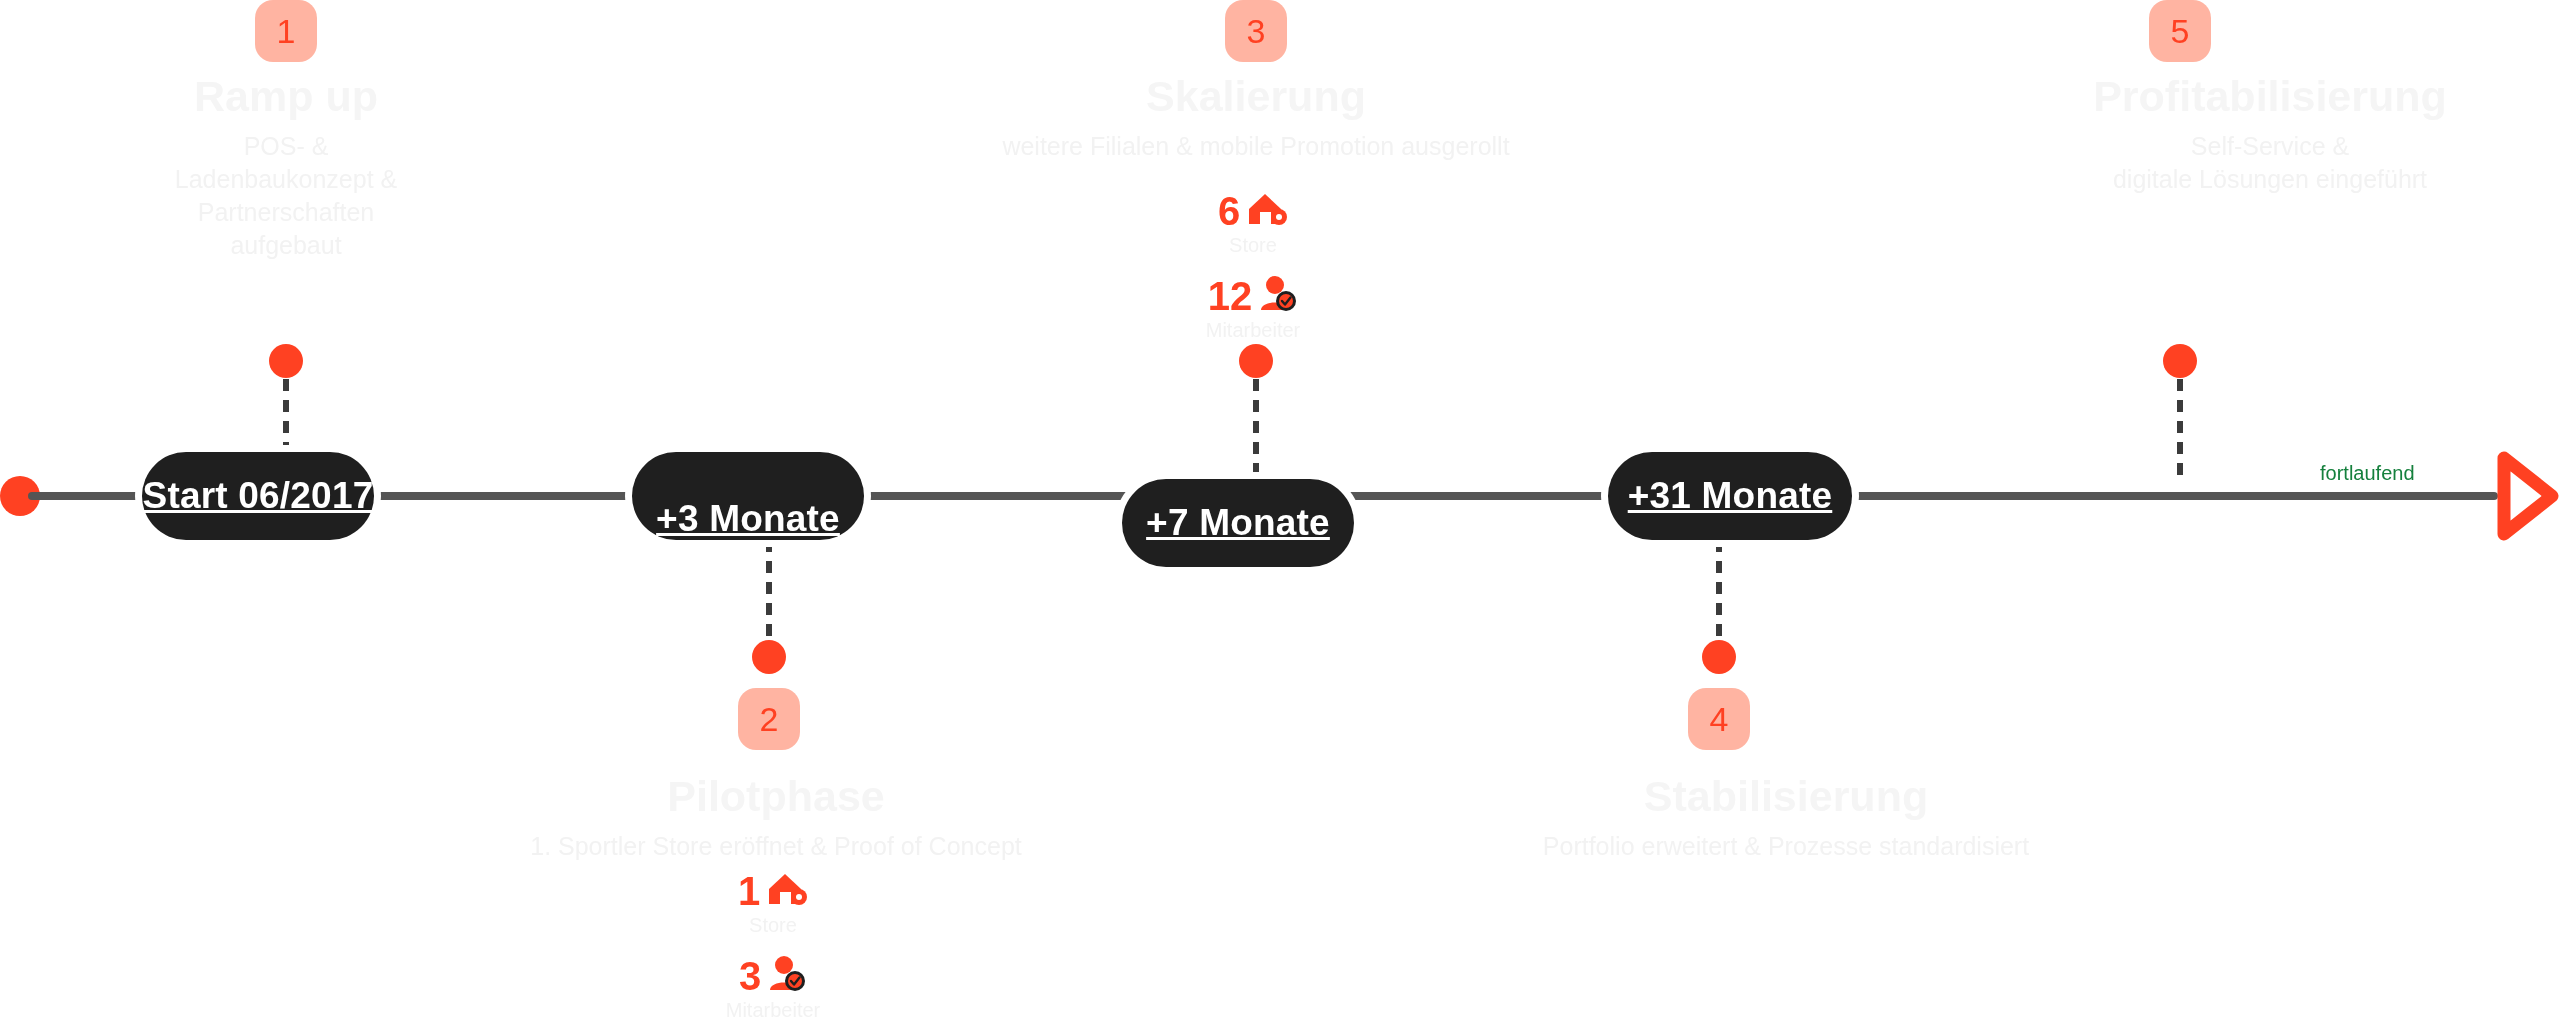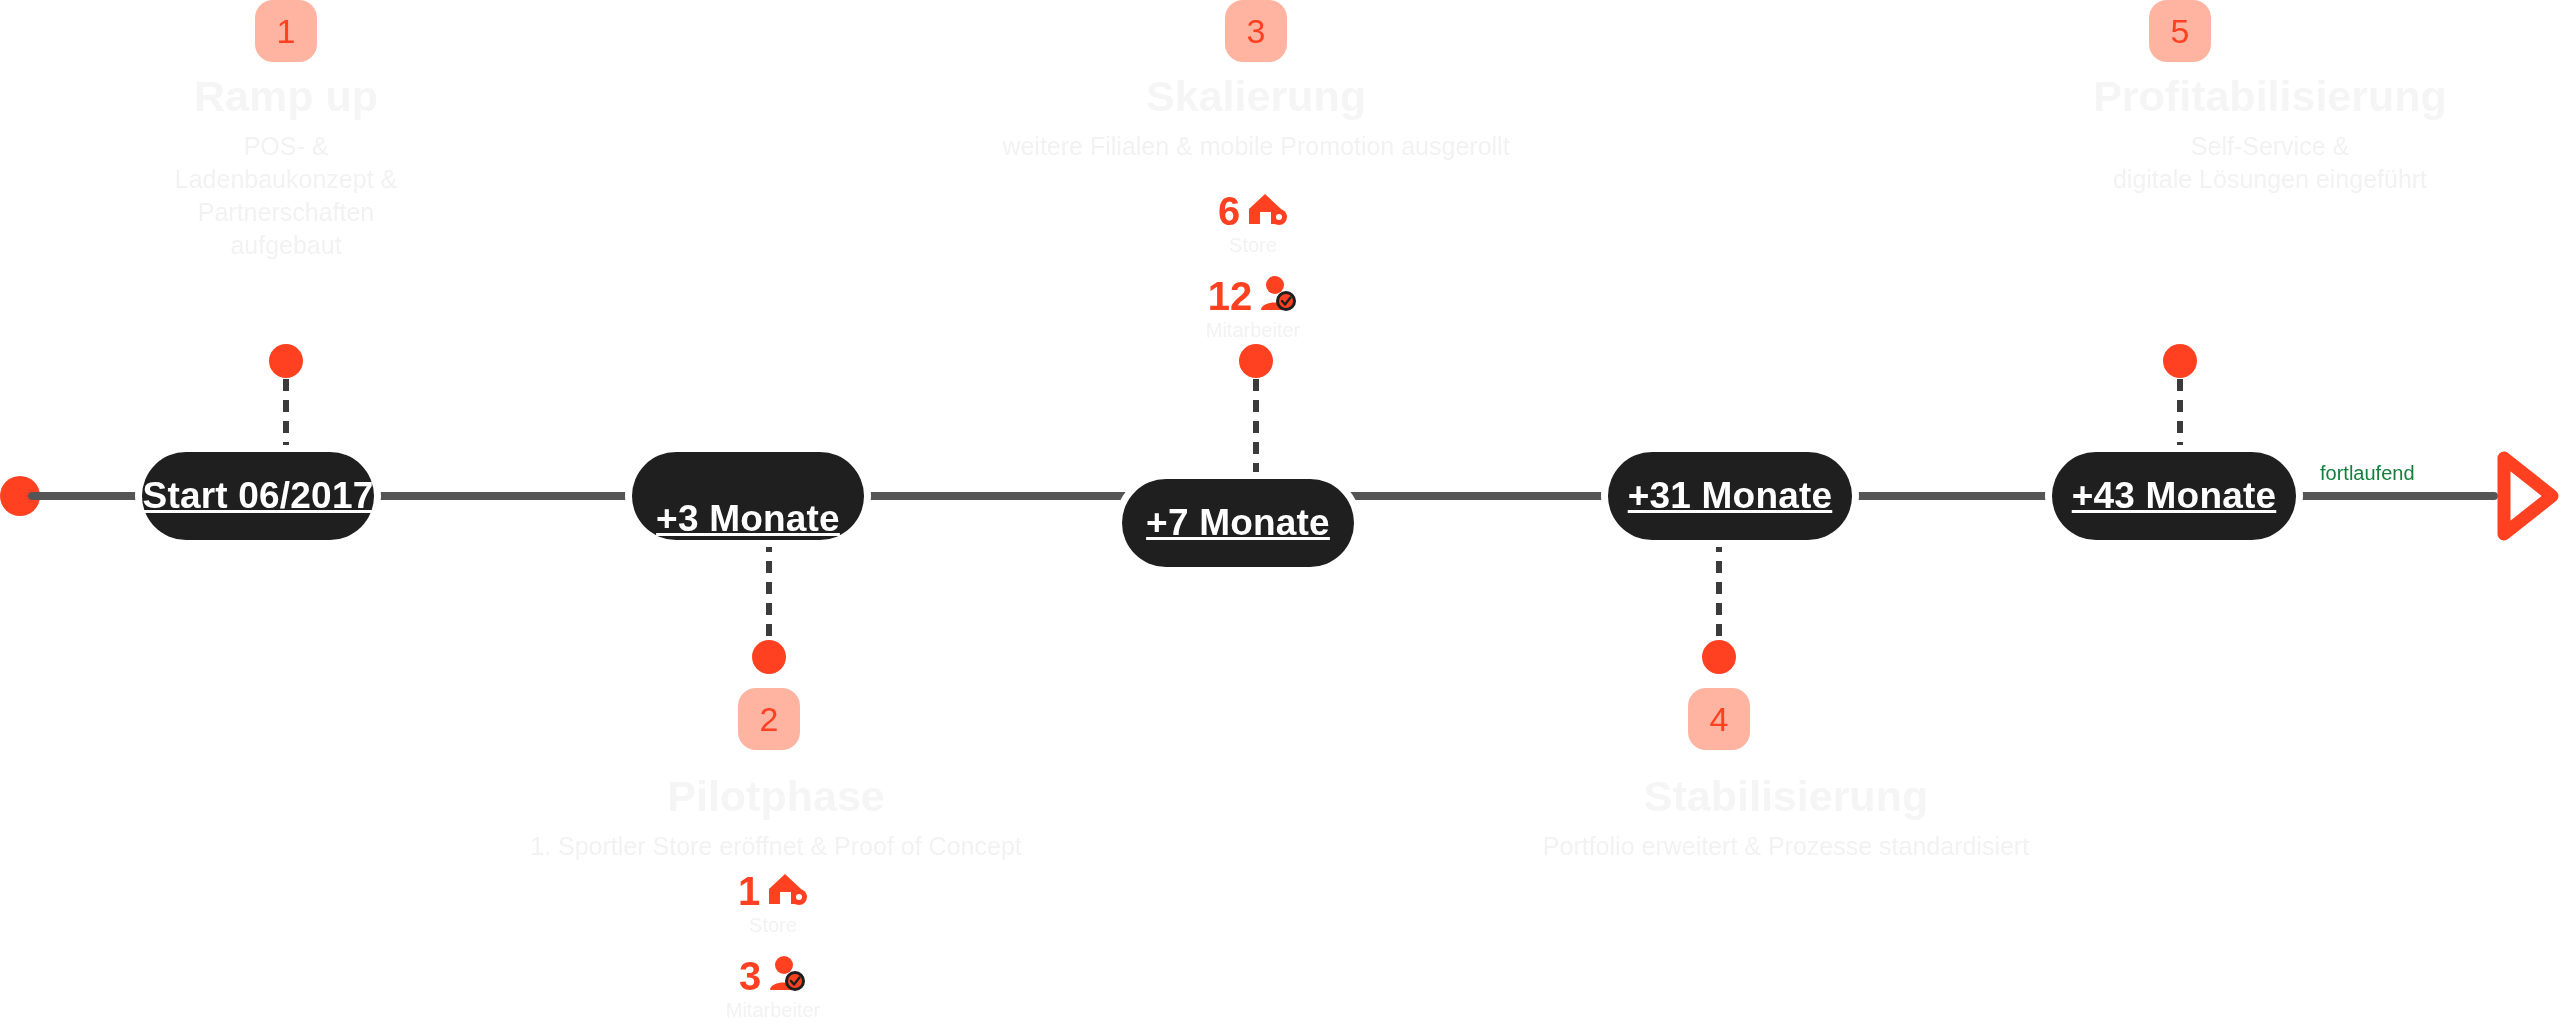--- a/index.html
+++ b/index.html
@@ -198,23 +198,20 @@
   </div>
   <div class="pill" style="left:632px; width:232px;align-items:flex-end;">
     <span>+3 Monate</span>
   </div>
   <div class="pill" style="left:1122px; width:232px;margin-top:27px;">
     <span>+7 Monate</span>
   </div>
   <div class="pill" style="left:1608px; width:244px;">
     <span>+31 Monate</span>
   </div>
-  <div class="pill" style="left:2052px; width:244px;">
-    <span>+43 Monate</span>
-  </div>
 
   <div class="connector up" style="left:283px; top:358px; height:120px;">
     <div class="dash"></div>
     <div class="knob"></div>
   </div>
 
   <div class="connector down" style="left:766px; top:540px; height:120px;">
     <div class="dash"></div>
     <div class="knob"></div>
   </div>

